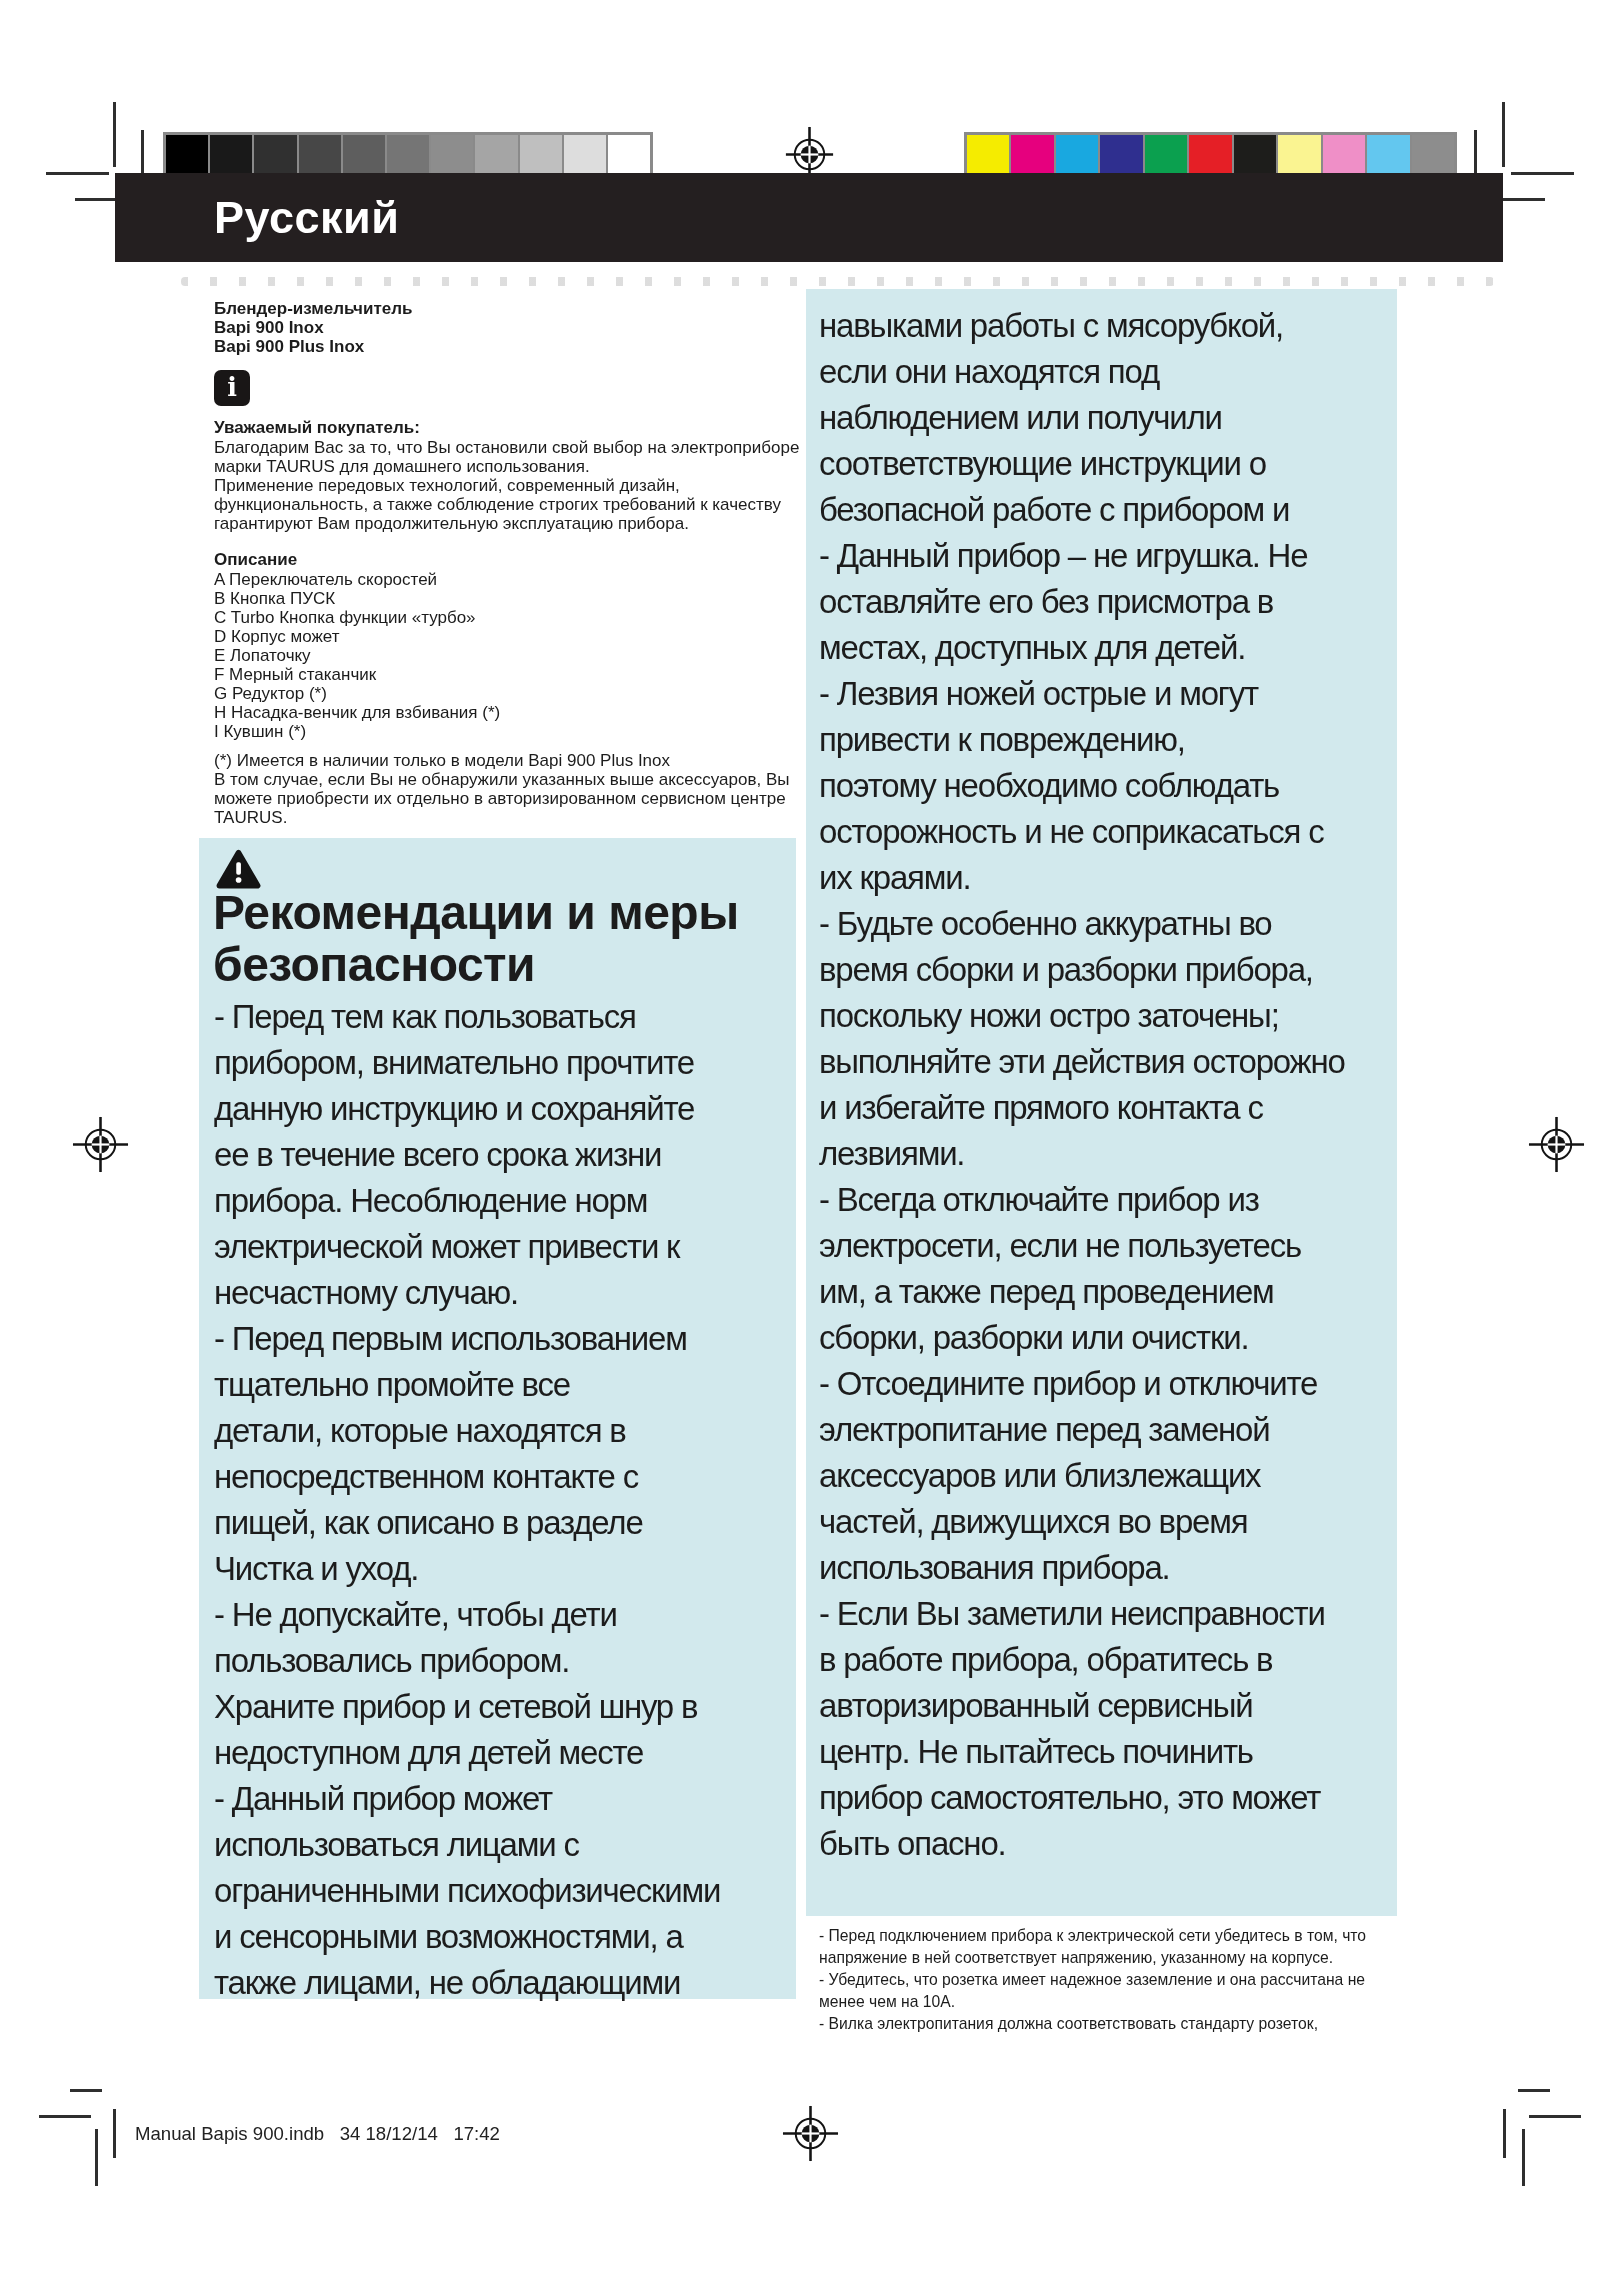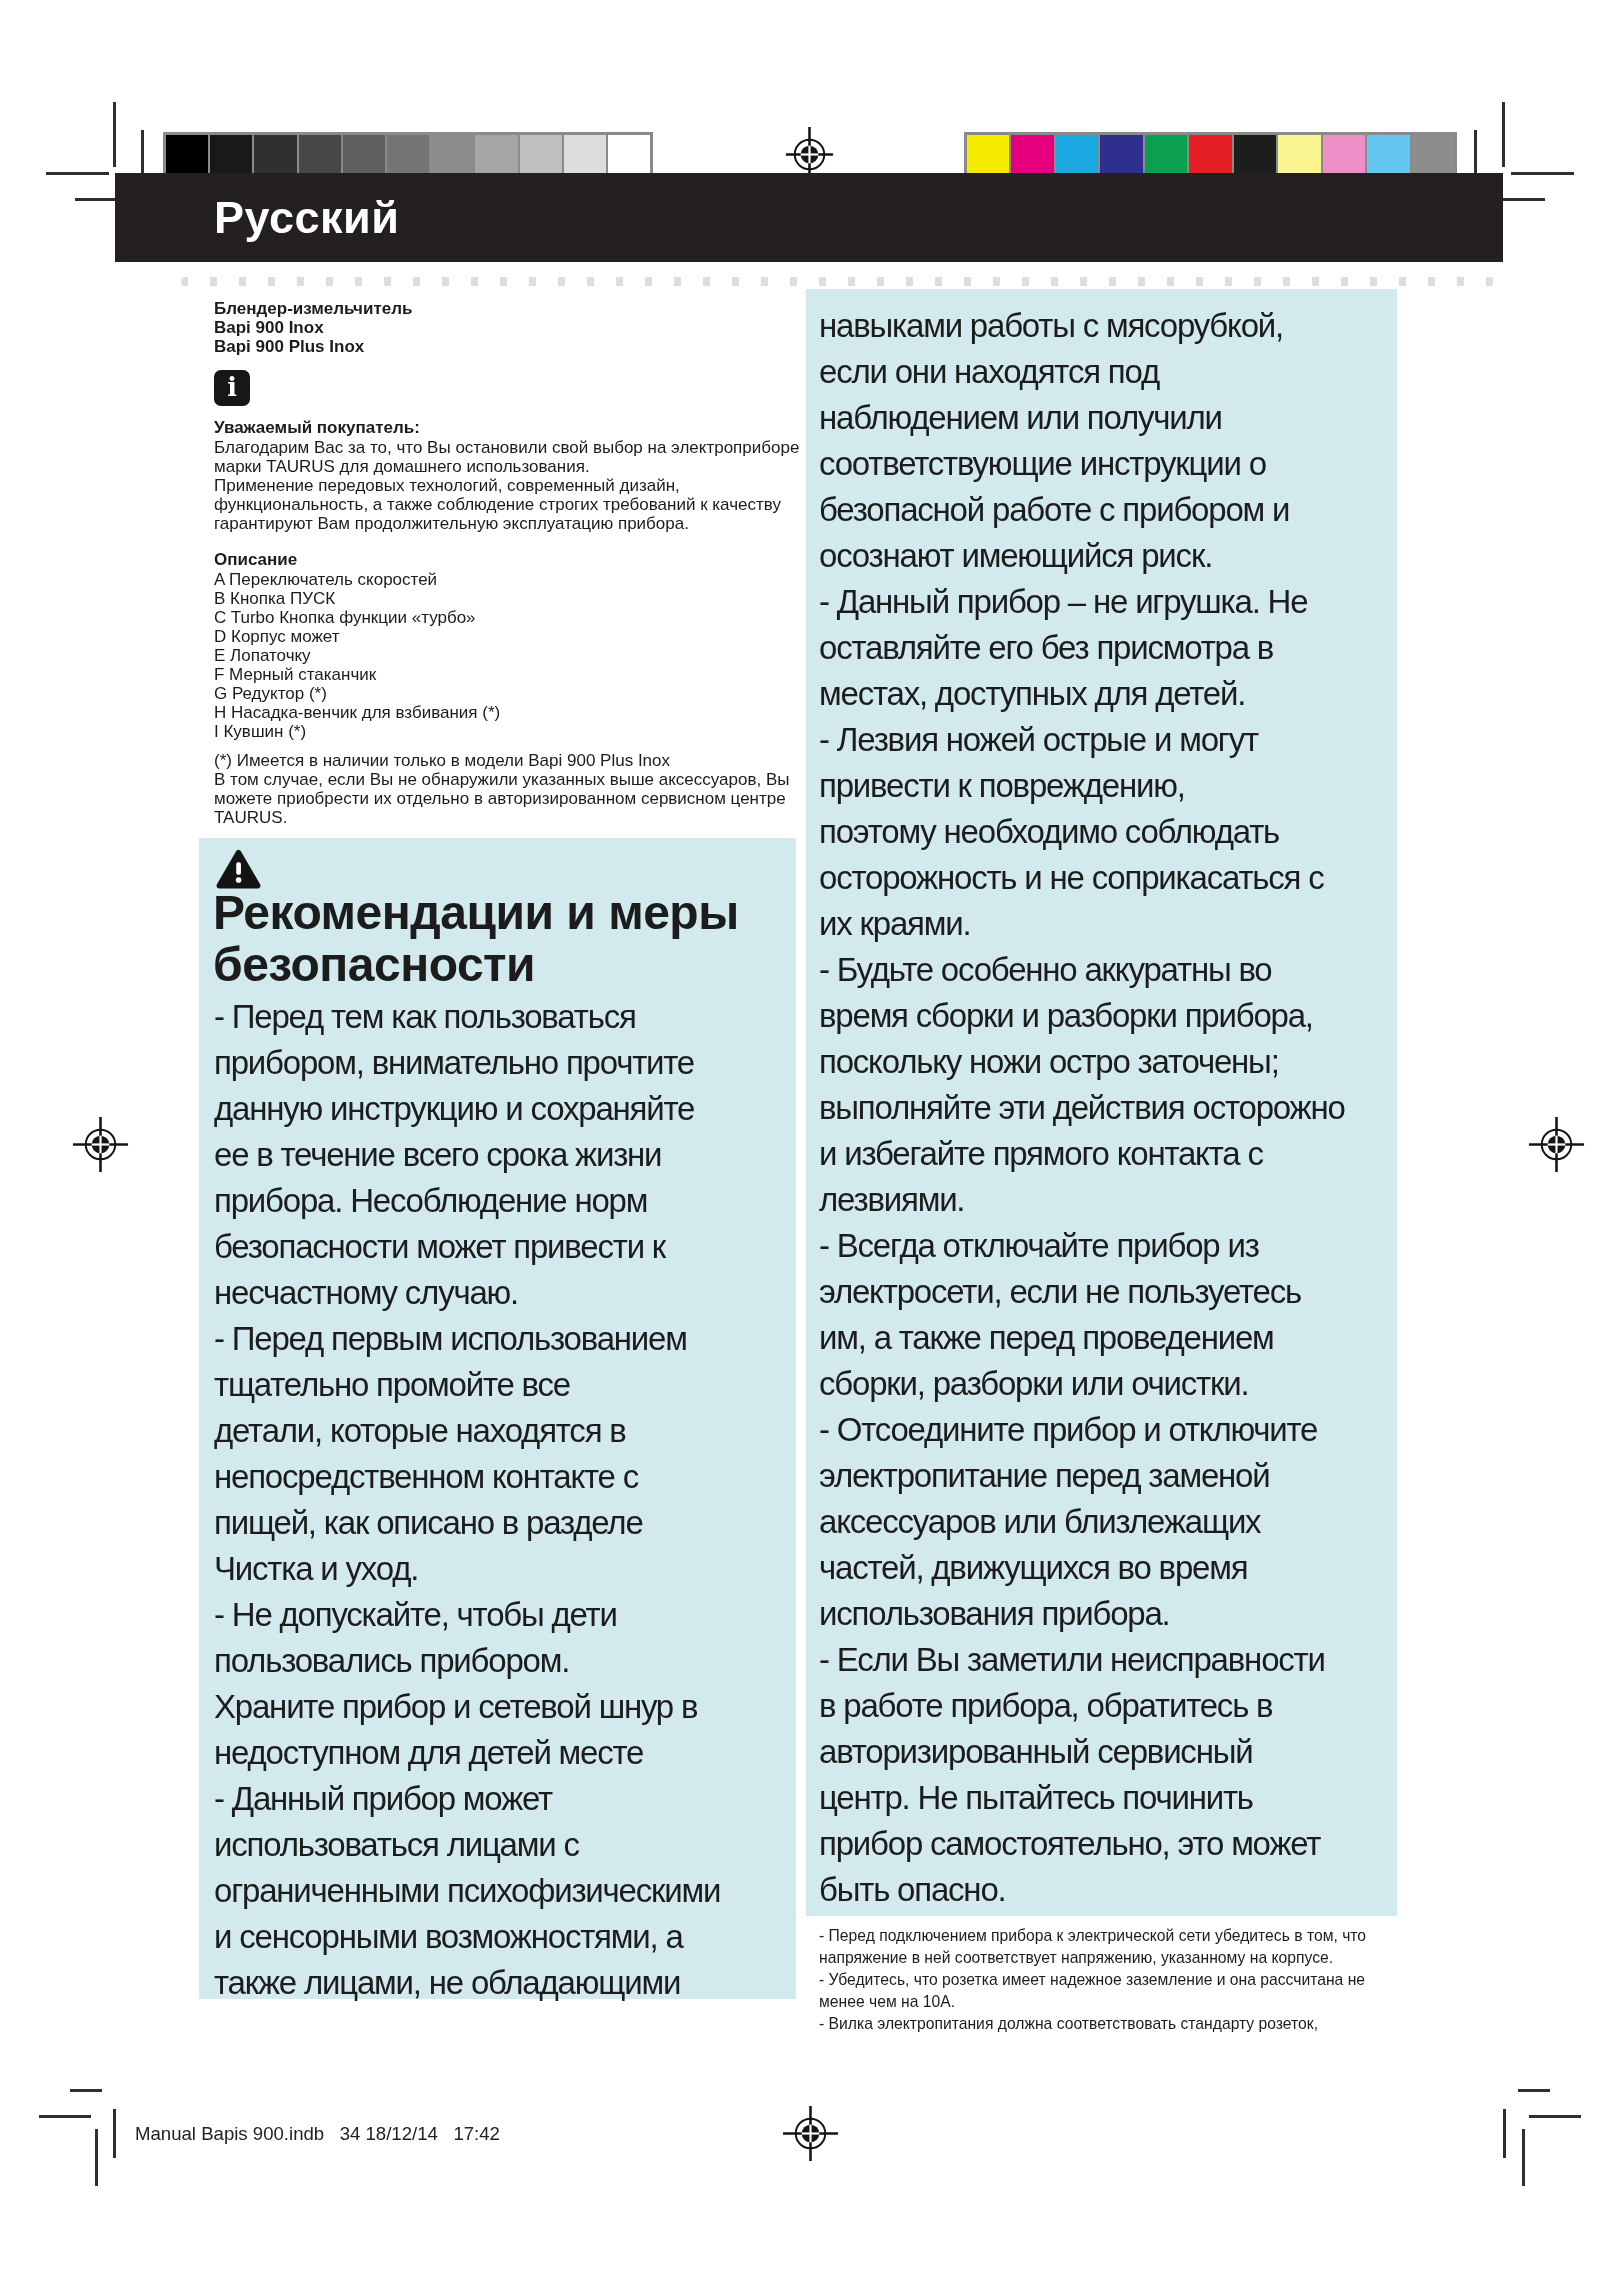--- a/index.html
+++ b/index.html
@@ -190,21 +190,21 @@
     <div>Рекомендации и меры</div>
     <div>безопасности</div>
   </div>
   <div class="abs big lh-left" style="left:214px;top:994px;">
 
   <div class="line">- Перед тем как пользоваться</div>
       <div class="line">прибором, внимательно прочтите</div>
       <div class="line">данную инструкцию и сохраняйте</div>
       <div class="line">ее в течение всего срока жизни</div>
       <div class="line">прибора. Несоблюдение норм</div>
-      <div class="line">безопасности может привести к</div>
+      <div class="line">электрической может привести к</div>
       <div class="line">несчастному случаю.</div>
       <div class="line">- Перед первым использованием</div>
       <div class="line">тщательно промойте все</div>
       <div class="line">детали, которые находятся в</div>
       <div class="line">непосредственном контакте с</div>
       <div class="line">пищей, как описано в разделе</div>
       <div class="line">Чистка и уход.</div>
       <div class="line">- Не допускайте, чтобы дети</div>
       <div class="line">пользовались прибором.</div>
       <div class="line">Храните прибор и сетевой шнур в</div>
@@ -217,21 +217,20 @@
     </div>
 
   <div class="bluebox" style="left:806px;top:289px;width:591px;height:1627px;"></div>
   <div class="abs big lh-right" style="left:819px;top:303px;">
 
   <div class="line">навыками работы с мясорубкой,</div>
       <div class="line">если они находятся под</div>
       <div class="line">наблюдением или получили</div>
       <div class="line">соответствующие инструкции о</div>
       <div class="line">безопасной работе с прибором и</div>
-      <div class="line">осознают имеющийся риск.</div>
       <div class="line">- Данный прибор – не игрушка. Не</div>
       <div class="line">оставляйте его без присмотра в</div>
       <div class="line">местах, доступных для детей.</div>
       <div class="line">- Лезвия ножей острые и могут</div>
       <div class="line">привести к повреждению,</div>
       <div class="line">поэтому необходимо соблюдать</div>
       <div class="line">осторожность и не соприкасаться с</div>
       <div class="line">их краями.</div>
       <div class="line">- Будьте особенно аккуратны во</div>
       <div class="line">время сборки и разборки прибора,</div>

